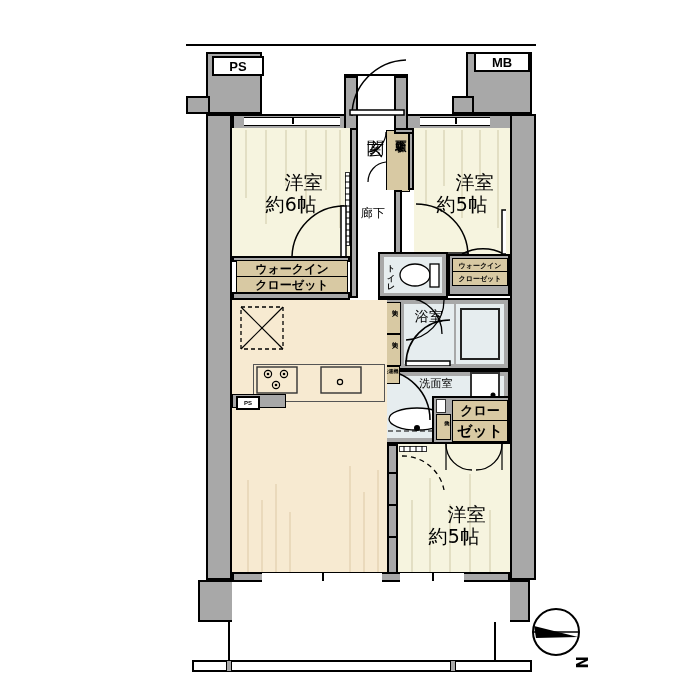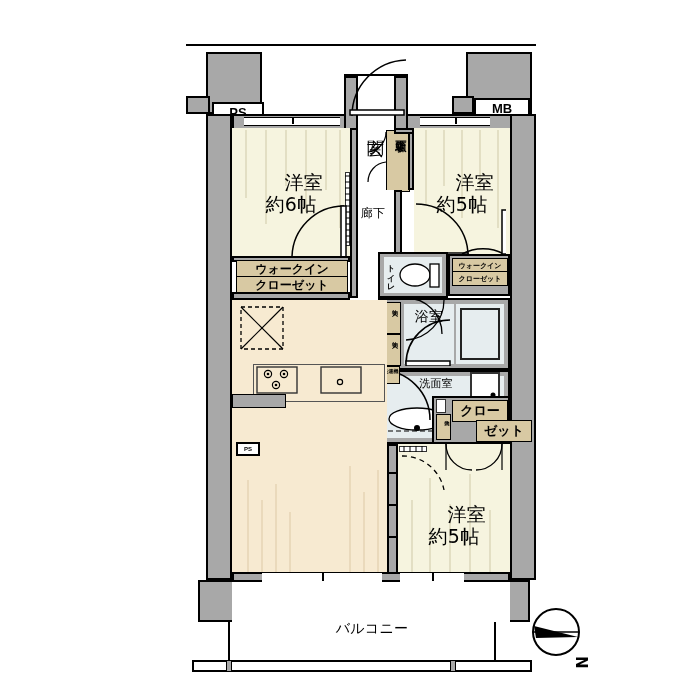--- a/index.html
+++ b/index.html
@@ -27,21 +27,21 @@
   .lbl-room .sub{font-size:19px;}
   .lbl-mid{font-size:14px;text-align:center;}
   .lbl-sm{font-size:11px;font-weight:700;}
   .lbl-xs{font-size:8px;font-weight:700;}
   .lbl-tiny{font-size:6px;font-weight:700;}
   .vert{writing-mode:vertical-rl;text-orientation:upright;}
 
   
   .tag{position:absolute;background:#fff;border:2px solid #000;
        display:flex;align-items:center;justify-content:center;
-       font-size:13px;font-weight:700;font-family:"Liberation Sans",sans-serif;margin-top:46px;}
+       font-size:13px;font-weight:700;font-family:"Liberation Sans",sans-serif;}
 
   
   .closet-band{position:absolute;background:#d8c9a3;border:1.5px solid #000;
        display:flex;align-items:center;justify-content:center;
        font-size:12px;font-weight:700;white-space:nowrap;}
   .closet-band.xs{font-size:7px;font-weight:700;}
 
   
   .ln{position:absolute;background:#000;}
 
@@ -253,21 +253,21 @@
     <rect x="2" y="2" width="5" height="50" fill="#fff" stroke="#000" stroke-width="1.5"></rect>
   </svg>
 
   <div class="ab r-closet" style="left:382px;top:366px;width:18px;height:18px;"></div>
   <div class="lbl lbl-tiny" style="left:382px;top:369px;width:18px;font-size:5px;line-height:1.05;"><span>洗濯機</span></div>
 
   <div class="ab wall" style="left:432px;top:396px;width:78px;height:48px;"></div>
   <div class="closet-band" style="left:452px;top:400px;width:54px;height:20px;font-size:13px;">
       <span>クロー</span>
     </div>
-  <div class="closet-band" style="left:476px;top:420px;width:54px;height:20px;font-size:13px;">
+  <div class="closet-band" style="left:452px;top:420px;width:54px;height:20px;font-size:15px;">
       <span>ゼット</span>
     </div>
   <div class="ab r-closet" style="left:436px;top:414px;width:15px;height:26px;"></div>
   <div class="lbl lbl-tiny vert" style="left:437px;top:416px;width:12px;font-size:5px;"><span>物入</span></div>
   <div class="ab fx" style="left:436px;top:399px;width:10px;height:14px;border:1.5px solid #333;"></div>
 
   <div class="ab r-ldk" style="left:232px;top:300px;width:155px;height:280px;"></div>
   <svg class="hatch" style="left:232px;top:440px;" width="155" height="140">
     <g stroke="#ddc9a6" stroke-width="1">
       <line x1="16" y1="40" x2="16" y2="138"></line>
@@ -351,21 +351,20 @@
   <div class="ab wall" style="left:466px;top:580px;width:64px;height:42px;"></div>
   <div class="ab wall" style="left:232px;top:572px;width:278px;height:10px;"></div>
 
   <div class="win" style="left:262px;top:572px;width:120px;height:9px;"></div>
   <div class="ab ln" style="left:322px;top:572px;width:1.5px;height:9px;"></div>
 
   <div class="win" style="left:400px;top:572px;width:64px;height:9px;"></div>
   <div class="ab ln" style="left:432px;top:572px;width:1.5px;height:9px;"></div>
 
   <div class="ab r-white" style="left:232px;top:582px;width:278px;height:78px;border:0;"></div>
-  <div class="lbl lbl-mid" style="left:282px;top:620px;width:180px;font-size:14px;"><span>バルコニー</span></div>
 
   <div class="ab ln" style="left:228px;top:622px;width:2px;height:40px;"></div>
   <div class="ab ln" style="left:494px;top:622px;width:2px;height:40px;"></div>
   <div class="ab" style="left:192px;top:660px;width:340px;height:12px;background:#fff;border:2px solid #000;"></div>
   <div class="ab wall-thin" style="left:226px;top:660px;width:6px;height:12px;"></div>
   <div class="ab wall-thin" style="left:450px;top:660px;width:6px;height:12px;"></div>
 
   <svg class="compass" style="left:528px;top:604px;" width="64" height="66">
     <circle cx="28" cy="28" r="23" fill="#fff" stroke="#000" stroke-width="2"></circle>
     <line x1="5" y1="28" x2="51" y2="28" stroke="#000" stroke-width="1.4"></line>

